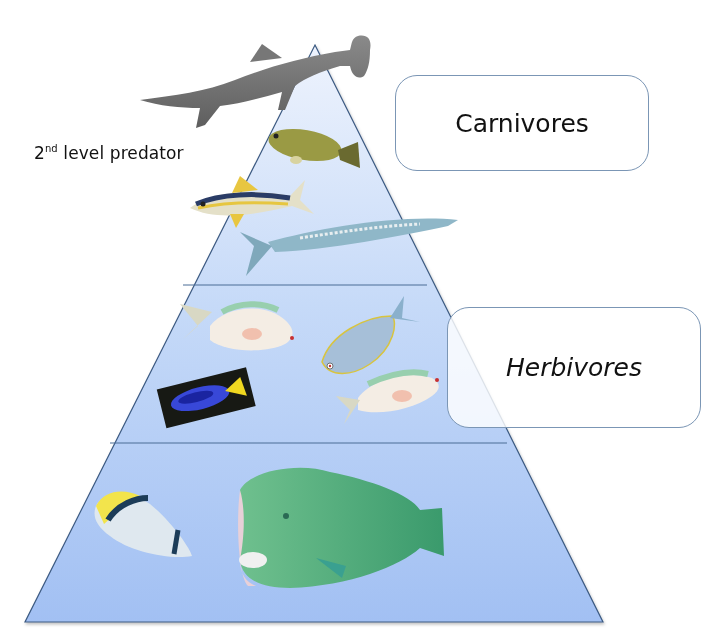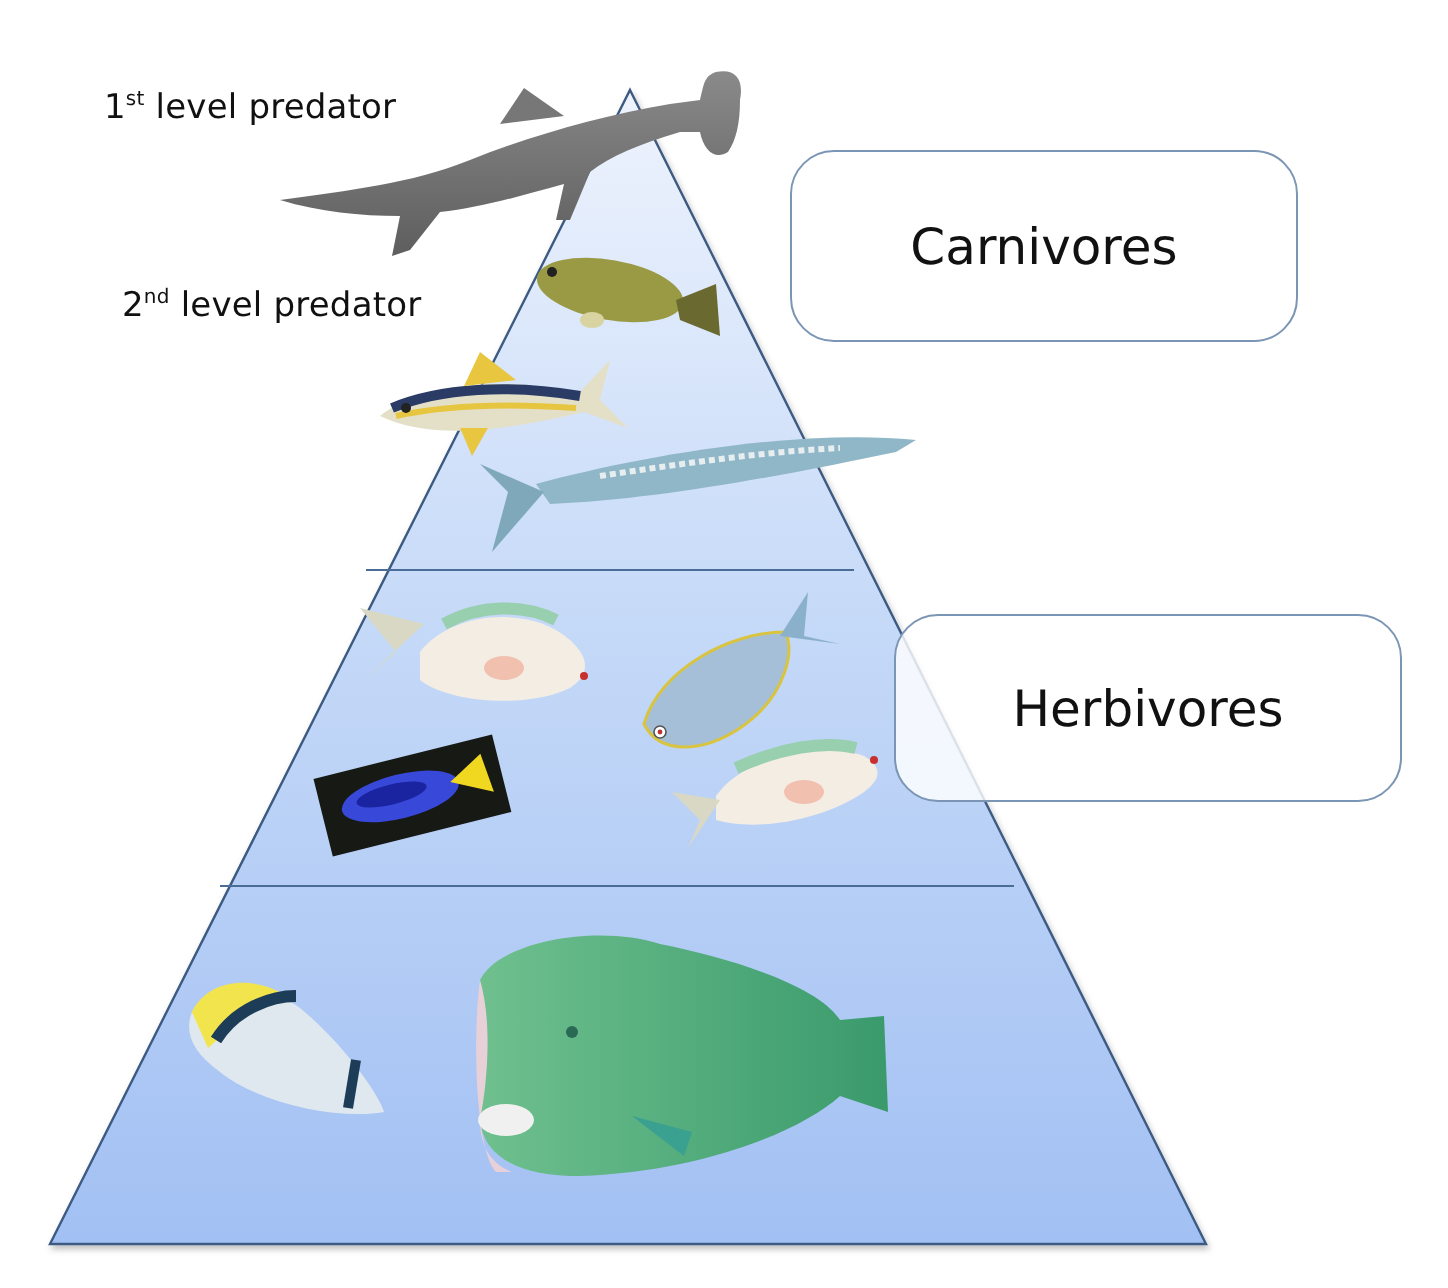--- a/index.html
+++ b/index.html
@@ -110,29 +110,25 @@
 
     <g>
       <path d="M240,490 C250,470 300,462 330,472 C370,480 410,494 420,510 L442,508 L444,556 L420,548 C400,566 350,586 290,588 C262,588 242,580 240,560 Z" fill="url(#bumpGrad)"></path>
       <path d="M240,490 C246,510 244,540 240,560 C240,574 246,582 256,586 L248,586 C238,576 236,520 240,490 Z" fill="#e8d0d8"></path>
       <ellipse cx="253" cy="560" rx="14" ry="8" fill="#f0f0f0"></ellipse>
       <circle cx="286" cy="516" r="3" fill="#2a6a54"></circle>
       <path d="M316,558 L346,566 L342,578 Z" fill="#3aa090"></path>
     </g>
   </svg>
 
-  <div class="level-label" style="left:52px; top:44px;">
-    <span>1</span><sup>st</sup>
-    <span>level predator</span>
-  </div>
-  <div class="level-label" style="left:61px; top:143px;">
+  <div class="level-label" style="left:34px; top:143px;">
     <span>2</span><sup>nd</sup>
     <span>level predator</span>
   </div>
 
   <div class="tier-box" style="left:395px; top:75px; width:254px; height:96px;">
     <span>Carnivores</span>
   </div>
-  <div class="tier-box" style="left:447px; top:307px; width:254px; height:94px;">
+  <div class="tier-box" style="left:447px; top:307px; width:254px; height:121px;font-style:italic;">
     <span>Herbivores</span>
   </div>
 
 </div>
 
 </body></html>

